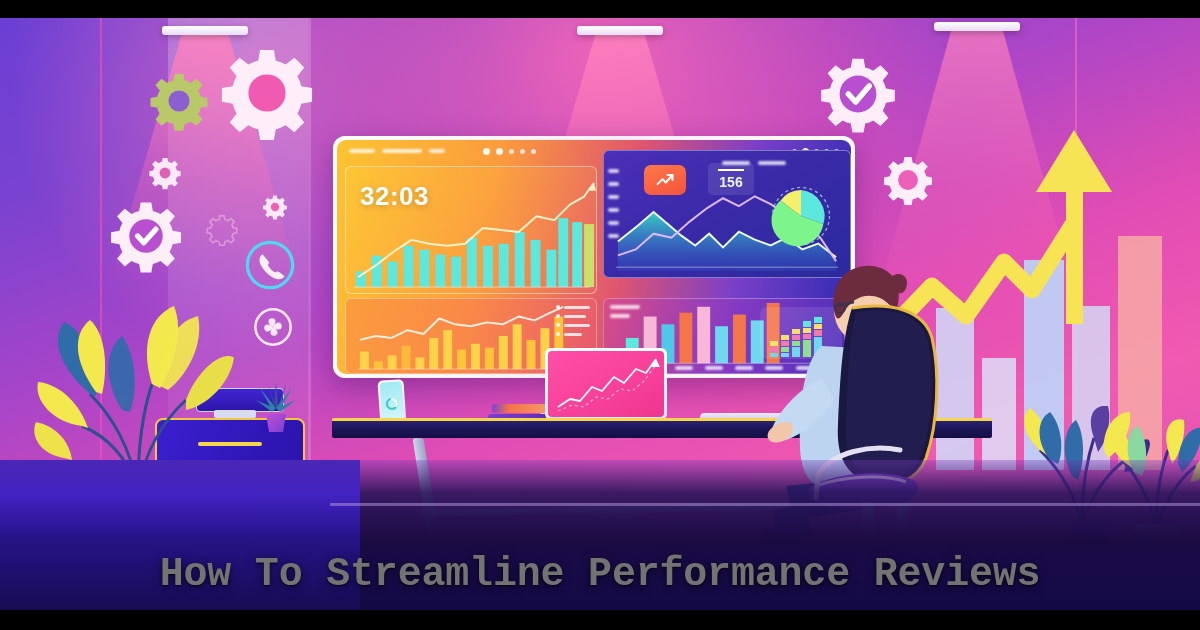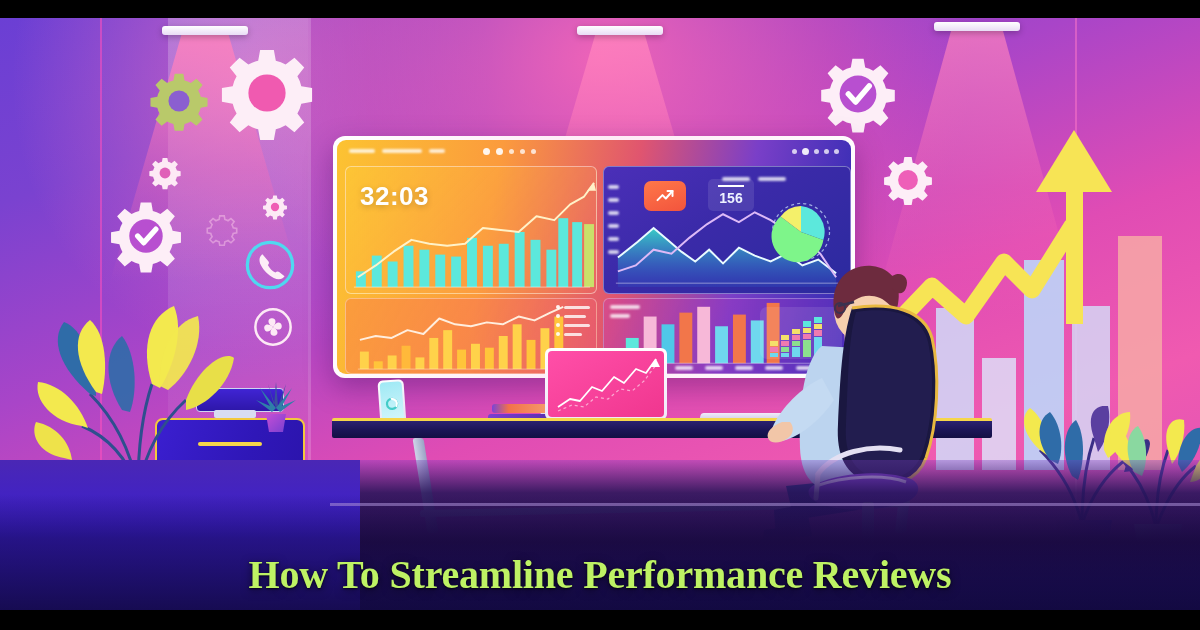--- a/index.html
+++ b/index.html
@@ -137,21 +137,21 @@
   }
   .blurtext { height:4px; border-radius:2px; background:rgba(255,255,255,.78); filter:blur(1px); }
   .dot { width:7px; height:7px; border-radius:50%; background:rgba(255,255,255,.9); filter:blur(.4px); }
   .dot.sm { width:5px; height:5px; background:rgba(255,255,255,.75); }
 
   
   .quad { position:absolute; border-radius:6px; overflow:hidden; }
   .q-tl { left:8px; top:26px; width:252px; height:128px;
           background:linear-gradient(135deg, rgba(255,210,60,.30), rgba(255,120,90,.18));
           border:1px solid rgba(255,255,255,.45); }
-  .q-tr { left:266px; top:26px; width:248px; height:128px;
+  .q-tr { left:266px; top:10px; width:248px; height:128px;
           background:linear-gradient(150deg,#4b2fb8 0%, #3a2aa8 45%, #2b2a9e 100%);
           border:1px solid rgba(255,255,255,.38); }
   .q-bl { left:8px; top:158px; width:252px; height:76px;
           background:linear-gradient(120deg, rgba(250,120,70,.45), rgba(240,90,120,.35));
           border:1px solid rgba(255,255,255,.35); }
   .q-br { left:266px; top:158px; width:248px; height:76px;
           background:linear-gradient(120deg, rgba(200,60,180,.40), rgba(110,50,200,.45));
           border:1px solid rgba(255,255,255,.30); }
 
   .bigstat {
@@ -232,25 +232,25 @@
     position:absolute; left:0; right:0; bottom:18px; z-index:60;
     padding:0 90px 14px;
     text-align:center;
   }
   .title-bg {
     position:absolute; left:0; right:0; bottom:0; height:118px;
     background:linear-gradient(180deg, rgba(10,4,30,0) 0%, rgba(10,4,30,.42) 38%, rgba(8,3,24,.72) 100%);
     z-index:-1;
   }
   .title-text {
-    font-family:Liberation Serif, serif;
+    font-family:Liberation Mono, monospace;
     font-weight:700;
     font-size:40px;
     line-height:1.12;
-    color:#bef264;
+    color:#737373;
     letter-spacing:-0.2px;
     text-shadow:0 2px 10px rgba(0,0,0,.55), 0 1px 2px rgba(0,0,0,.7);
   }
 </style>
 </head>
 <body>
 
 <div id="stage">
 
   <div class="letterbox top"></div>

